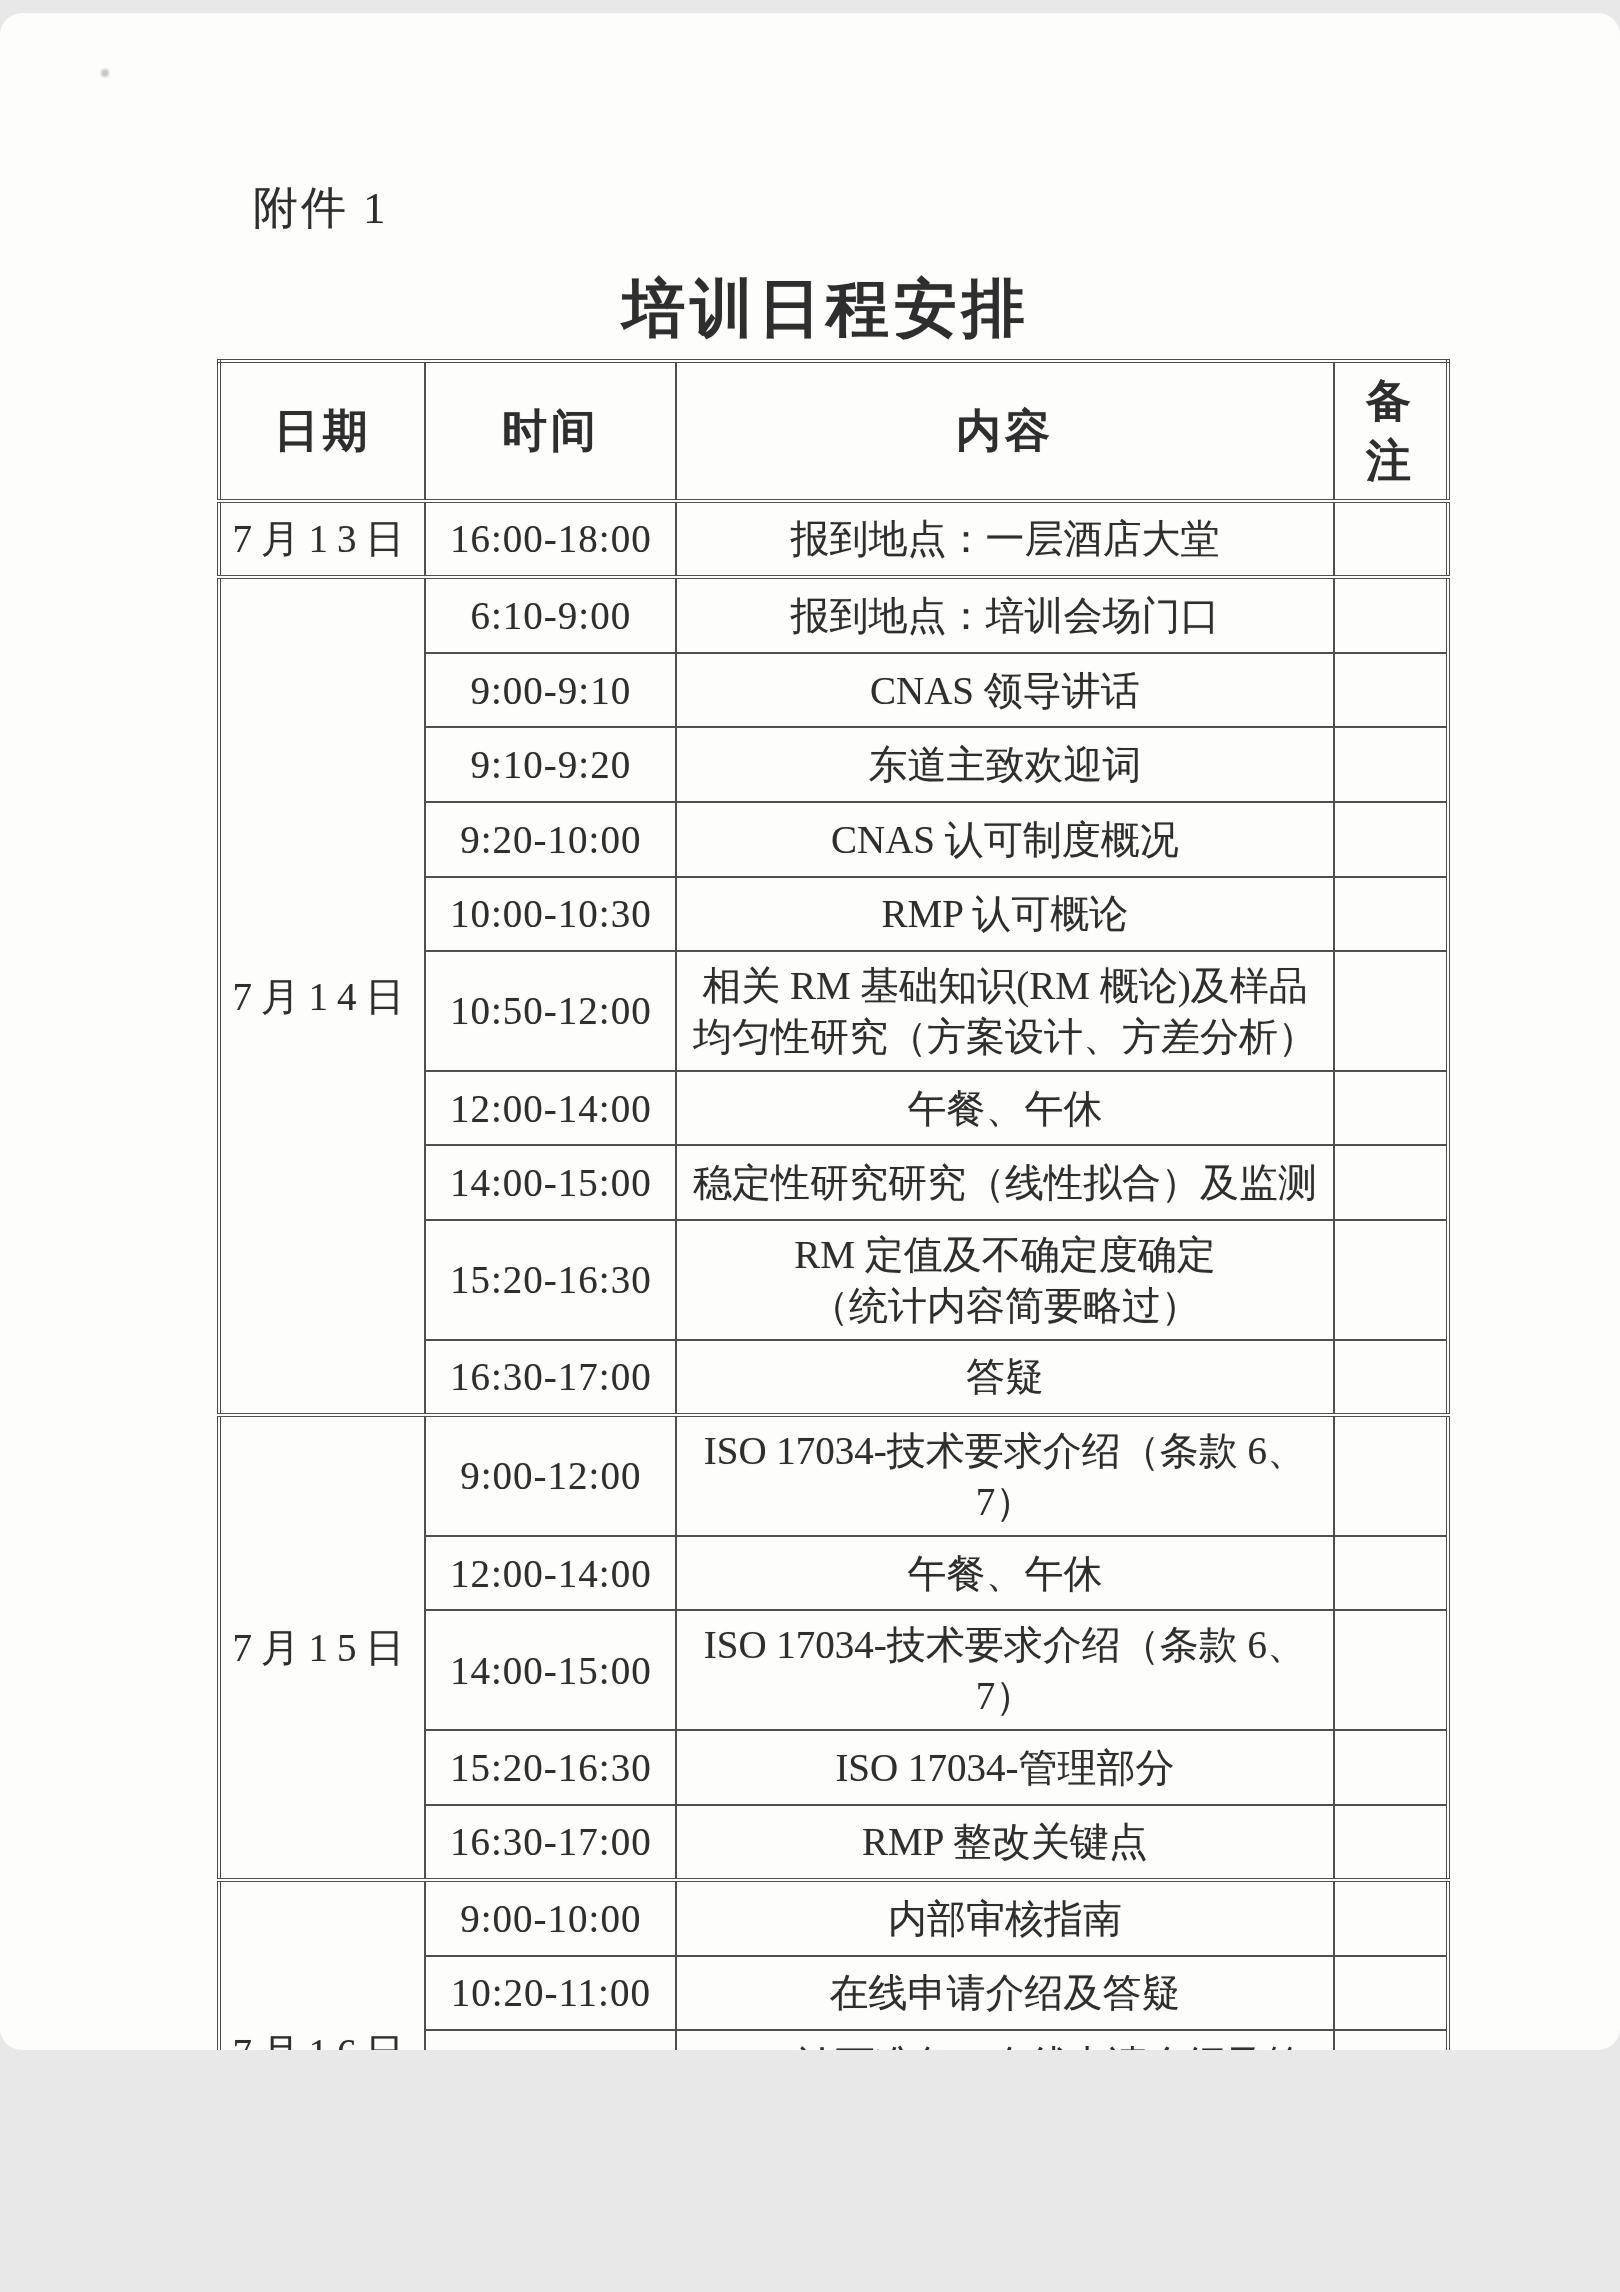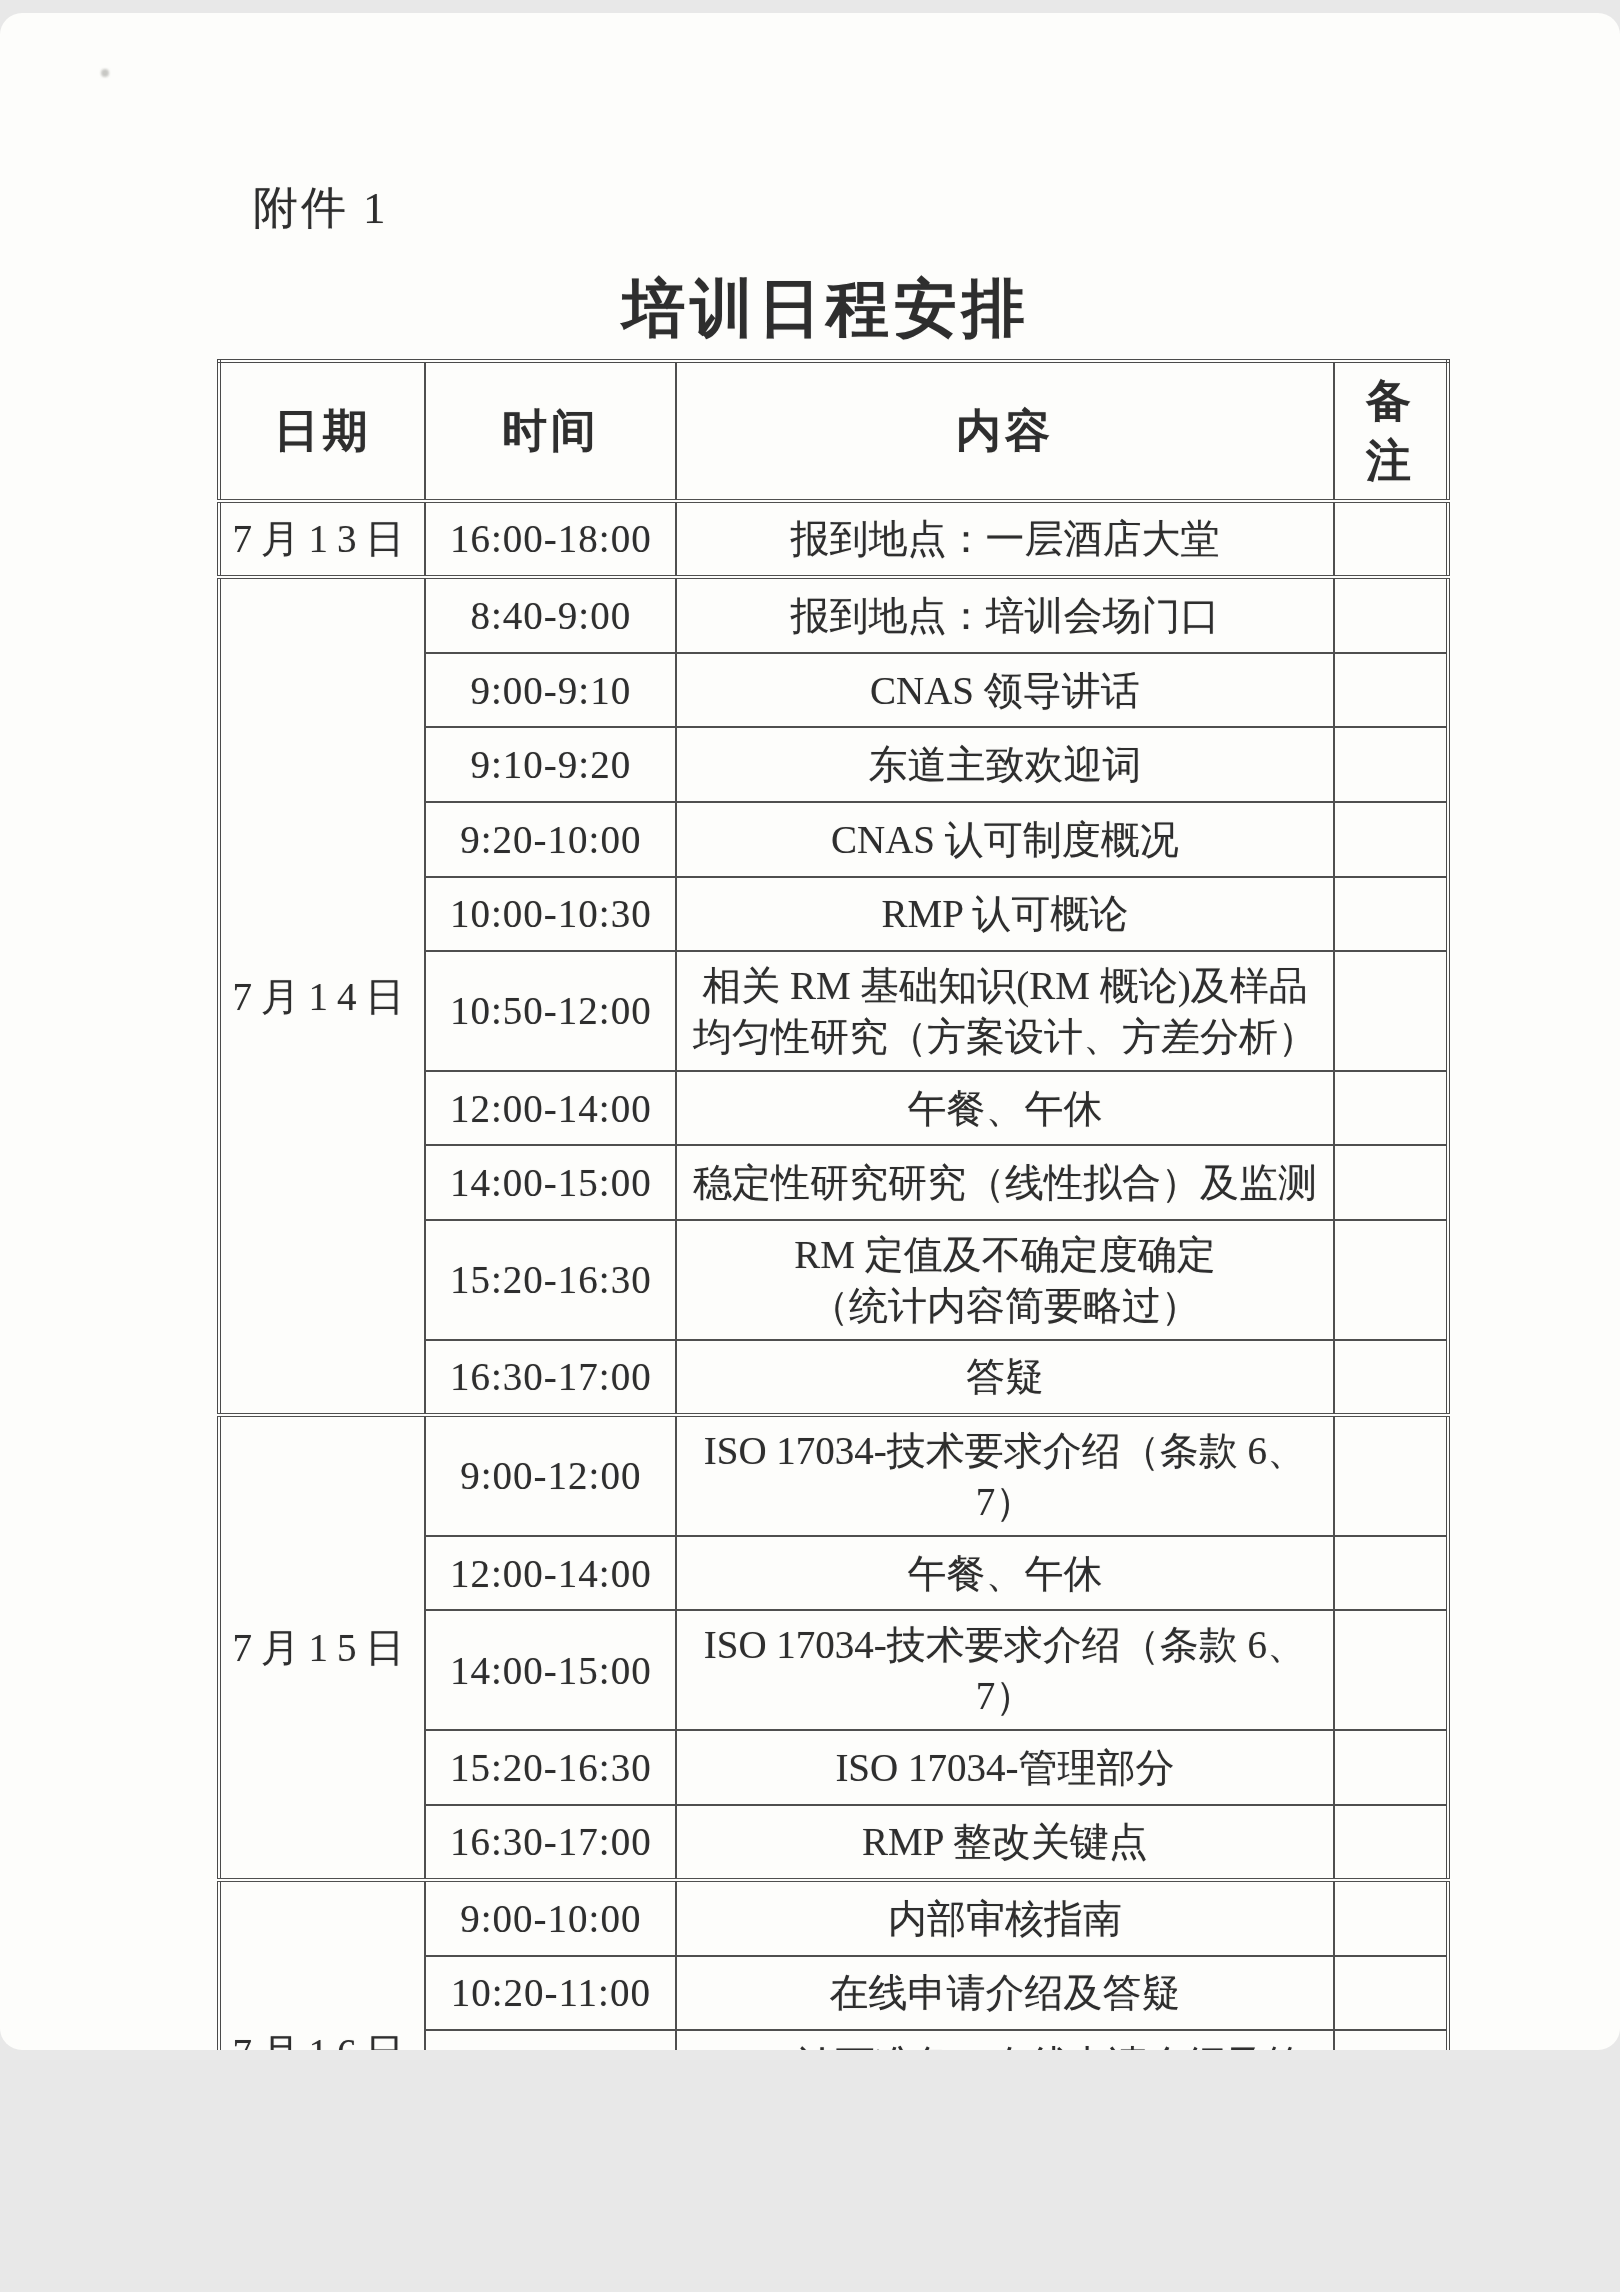--- a/index.html
+++ b/index.html
@@ -122,21 +122,21 @@
     </thead>
     <tbody id="schedule-body">
         <tr class="group-start">
           <td class="date-cell" rowspan="1">7月13日</td>
           <td class="time-cell">16:00-18:00</td>
           <td class="content-cell">报到地点：一层酒店大堂</td>
           <td class="remark-cell"></td>
         </tr>
         <tr class="group-start">
           <td class="date-cell" rowspan="10">7月14日</td>
-          <td class="time-cell">8:40-9:00</td>
+          <td class="time-cell">6:10-9:00</td>
           <td class="content-cell">报到地点：培训会场门口</td>
           <td class="remark-cell"></td>
         </tr>
         <tr>
           <td class="time-cell">9:00-9:10</td>
           <td class="content-cell">CNAS 领导讲话</td>
           <td class="remark-cell"></td>
         </tr>
         <tr>
           <td class="time-cell">9:10-9:20</td>

